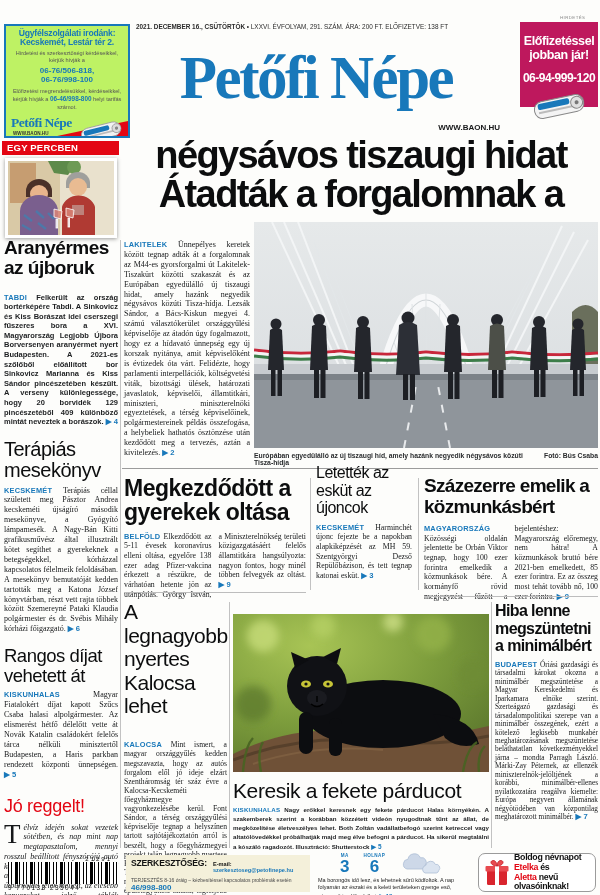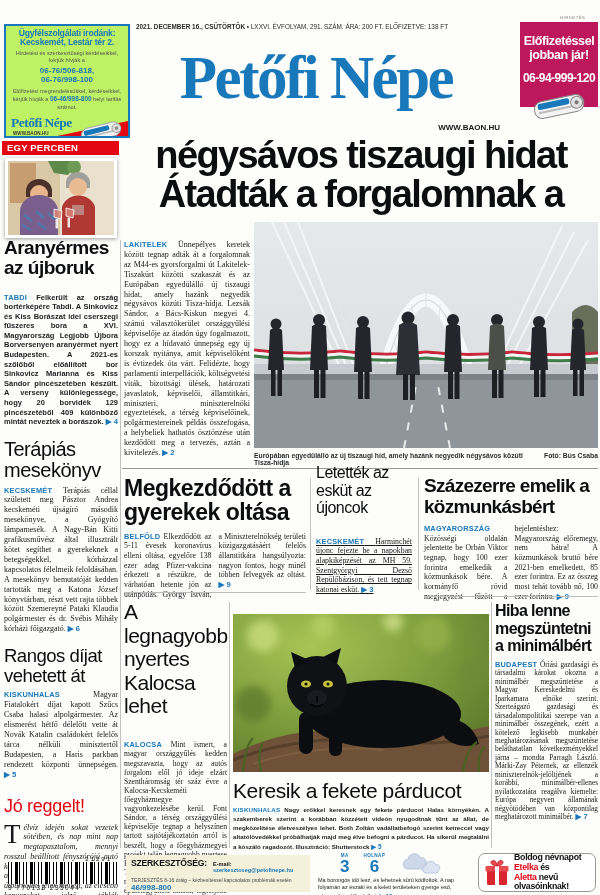--- a/index.html
+++ b/index.html
@@ -262,21 +262,21 @@
     <p class="bt" style="margin-top:7px;column-count:2;column-gap:7px;font-size:7.8px;">
       <span class="lead-in">BELFÖLD</span>
       <span>Elkezdődött az 5-11 évesek koronavírus elleni oltása, egyelőre 138 ezer adag Pfizer-vakcina érkezett a részükre, de várhatóan hetente jön az utánpótlás. György István, a Miniszterelnökség területi közigazgatásáért felelős államtitkára hangsúlyozta: nagyon fontos, hogy minél többen felvegyék az oltást.</span>
       <span class="ref">▶ 9</span>
     </p>
   </div>
   <div class="vr" style="left:310px;top:478px;height:112px;"></div>
 
   <div class="abs" style="left:316px;top:464px;width:96px;">
     <h2 class="hl" style="font-size:16px;font-weight:normal;line-height:1.1;width:74px;">Letették az esküt az újoncok</h2>
-    <p class="bt" style="margin-top:20px;font-size:7.8px;text-decoration:underline;">
+    <p class="bt" style="margin-top:6px;font-size:7.8px;">
       <span class="lead-in">KECSKEMÉT</span>
       <span>Harminchét újonc fejezte be a napokban alapkiképzését az MH 59. Szentgyörgyi Dezső Repülőbázison, és tett tegnap katonai esküt.</span>
       <span class="ref">▶ 3</span>
     </p>
   </div>
   <div class="vr" style="left:418px;top:478px;height:112px;"></div>
 
   <div class="abs" style="left:424px;top:476px;width:174px;">
     <h2 class="hl" style="font-size:19px;font-weight:bold;line-height:1.08;letter-spacing:-0.7px;">Százezerre emelik a közmunkásbért</h2>
     <p class="bt" style="margin-top:7px;column-count:2;column-gap:7px;font-size:7.8px;">

